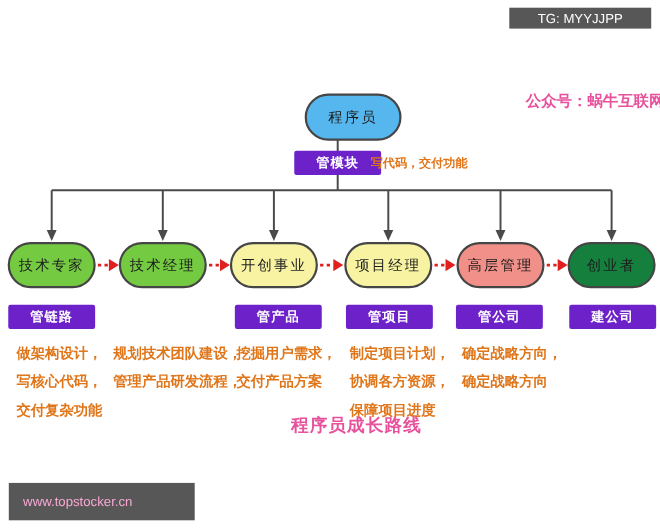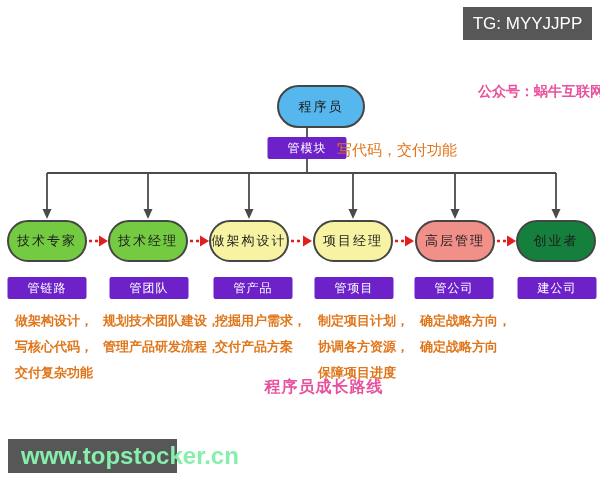--- a/index.html
+++ b/index.html
@@ -36,37 +36,37 @@
     white-space: nowrap;
   }
   .root-capsule { left: 277px; top: 85px; width: 88px; height: 43px; }
   .level-capsule { top: 220px; width: 80px; height: 42px; }
 
   .badge {
     position: absolute;
     transform: translateX(-50%);
     background: var(--badge-purple);
     color: #ffffff;
-    font-weight: normal;
+    font-weight: bold;
     font-size: 12px;
     line-height: 16px;
     padding: 3px 20px;
     border-radius: 2px;
     white-space: nowrap;
     letter-spacing: 1px;
   }
   .root-badge { left: 307px; top: 137px; }
   .level-badge { top: 277px; }
 
   .root-desc {
     position: absolute;
     left: 337px; top: 141px;
     color: var(--text-orange);
-    font-weight: normal;
-    font-size: 15px;
+    font-weight: bold;
+    font-size: 11px;
     white-space: nowrap;
   }
   .desc {
     position: absolute;
     top: 308px;
     color: var(--text-orange);
     font-weight: bold;
     font-size: 13px;
     line-height: 26px;
     white-space: nowrap;
@@ -86,42 +86,41 @@
     position: absolute;
     left: 478px; top: 83px;
     color: var(--text-pink);
     font-weight: bold;
     font-size: 14px;
     white-space: nowrap;
   }
   .tg-box {
     position: absolute;
     left: 463px; top: 7px;
-    width: 129px; height: 33px;
+    width: 129px; height: 19px;
     background: var(--watermark-gray);
     color: #ffffff;
-    font-size: 17px;
+    font-size: 12px;
     display: flex;
     align-items: center;
     justify-content: center;
     white-space: nowrap;
   }
   .site-bar {
     position: absolute;
     left: 8px; top: 439px;
     width: 169px; height: 34px;
     background: var(--watermark-gray);
-    color: #86efac;
-    font-size: 24px;
+    color: #f9a8d4;
+    font-size: 12px;
     display: flex;
     align-items: center;
     padding-left: 13px;
     box-sizing: border-box;
     white-space: nowrap;
-    font-weight: bold;
   }
 </style>
 </head>
 <body>
 
 <div class="canvas">
 
   <svg class="connectors" viewBox="0 0 600 480" xmlns="http://www.w3.org/2000/svg">
 
     <path class="tree-line" d="M307 127 V173"></path>
@@ -157,27 +156,26 @@
   <div class="tg-box">TG: MYYJJPP</div>
   <div class="wechat-note">公众号：蜗牛互联网</div>
   <div class="site-bar">www.topstocker.cn</div>
 
   <div class="capsule root-capsule" style="background: rgb(85, 183, 238);">程序员</div>
   <div class="badge root-badge">管模块</div>
   <div class="root-desc">写代码，交付功能</div>
 
   <div class="capsule level-capsule" style="left: 7px; background: rgb(116, 203, 66);">技术专家</div>
   <div class="capsule level-capsule" style="left: 108px; background: rgb(116, 203, 66);">技术经理</div>
-  <div class="capsule level-capsule" style="left: 209px; background: rgb(247, 243, 162);">做架构设计</div>
+  <div class="capsule level-capsule" style="left: 209px; background: rgb(247, 243, 162);">开创事业</div>
   <div class="capsule level-capsule" style="left: 313px; background: rgb(247, 243, 162);">项目经理</div>
   <div class="capsule level-capsule" style="left: 415px; background: rgb(241, 144, 137);">高层管理</div>
   <div class="capsule level-capsule" style="left: 516px; background: #15803d;">创业者</div>
 
   <div class="badge level-badge" style="left:47px">管链路</div>
-  <div class="badge level-badge" style="left:149px">管团队</div>
   <div class="badge level-badge" style="left:253px">管产品</div>
   <div class="badge level-badge" style="left:354px">管项目</div>
   <div class="badge level-badge" style="left:454px">管公司</div>
   <div class="badge level-badge" style="left:557px">建公司</div>
 
   <div class="desc" style="left:15px">
     <div>做架构设计，</div>
     <div>写核心代码，</div>
     <div>交付复杂功能</div>
   </div>

